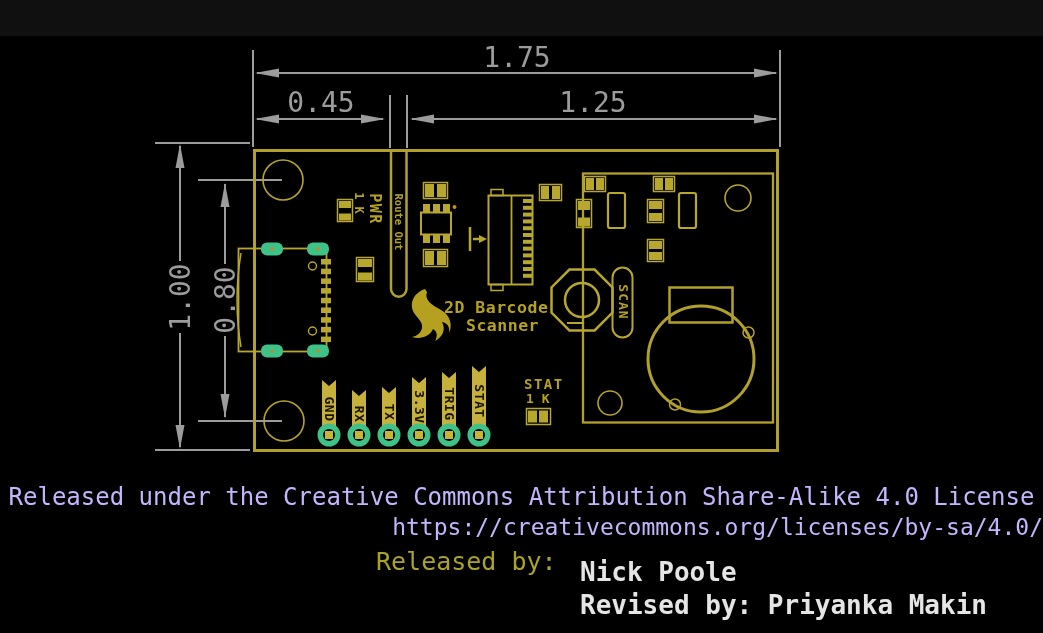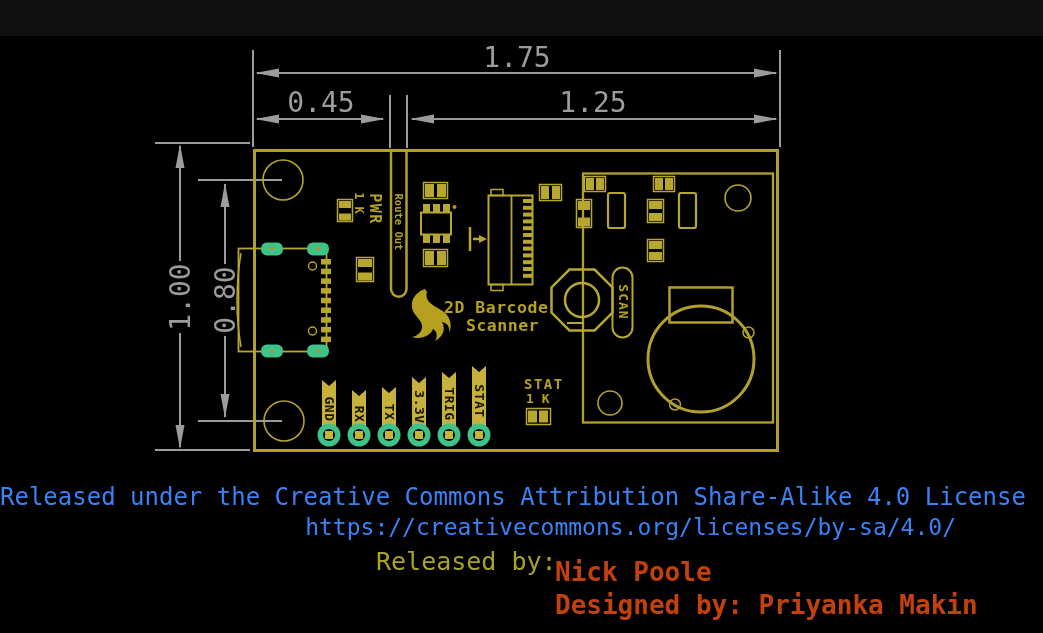--- a/index.html
+++ b/index.html
@@ -5,26 +5,26 @@
   html,body{margin:0;padding:0;background:#000;}
   body{width:1043px;height:633px;position:relative;overflow:hidden;
        font-family:"DejaVu Sans Mono",monospace;}
   .topbar{position:absolute;left:0;top:0;width:1043px;height:36px;background:#101010;}
   .drawing{position:absolute;left:12px;top:0;width:1043px;height:480px;margin-left:8px;}
   svg{display:block;}
   svg text{font-family:"DejaVu Sans Mono",monospace;}
   .dimtxt{fill:#9c9c9c;font-size:28px;}
   .silktxt{fill:#b5a21f;font-weight:bold;}
   .flagtxt{fill:#181400;font-weight:bold;font-size:13px;letter-spacing:0.5px;}
-  .footer-line{position:absolute;left:0;width:956px;text-align:center;color:#3b82f6;
+  .footer-line{position:absolute;left:0;width:1043px;text-align:center;color:#c4b5fd;
                line-height:1.1;white-space:nowrap;}
   .lic1{top:484px;font-size:24px;}
   .lic2{top:515px;font-size:23px;text-align:right;}
   .designedby{position:absolute;left:376px;top:547px;color:#a9a22b;font-size:25px;white-space:nowrap;}
-  .credit{position:absolute;left:555px;color:#c2410c;font-weight:bold;font-size:26px;white-space:nowrap;}
+  .credit{position:absolute;left:580px;color:#e5e5e5;font-weight:bold;font-size:26px;white-space:nowrap;}
   .credit1{top:557px;}
   .credit2{top:590px;}
 </style>
 </head>
 <body>
 
 <div class="topbar"></div>
 
 <div class="drawing">
 <svg viewBox="0 0 1043 480" width="1043" height="480">
@@ -288,13 +288,13 @@
       <rect x="455" y="431" width="8" height="8" fill="#c8b531"></rect>
     </g>
   </g>
 </svg>
 </div>
 
 <div class="footer-line lic1">Released under the Creative Commons Attribution Share-Alike 4.0 License</div>
 <div class="footer-line lic2">https://creativecommons.org/licenses/by-sa/4.0/</div>
 <div class="designedby">Released by:</div>
 <div class="credit credit1">Nick Poole</div>
-<div class="credit credit2">Designed by: Priyanka Makin</div>
+<div class="credit credit2">Revised by: Priyanka Makin</div>
 
 </body></html>

